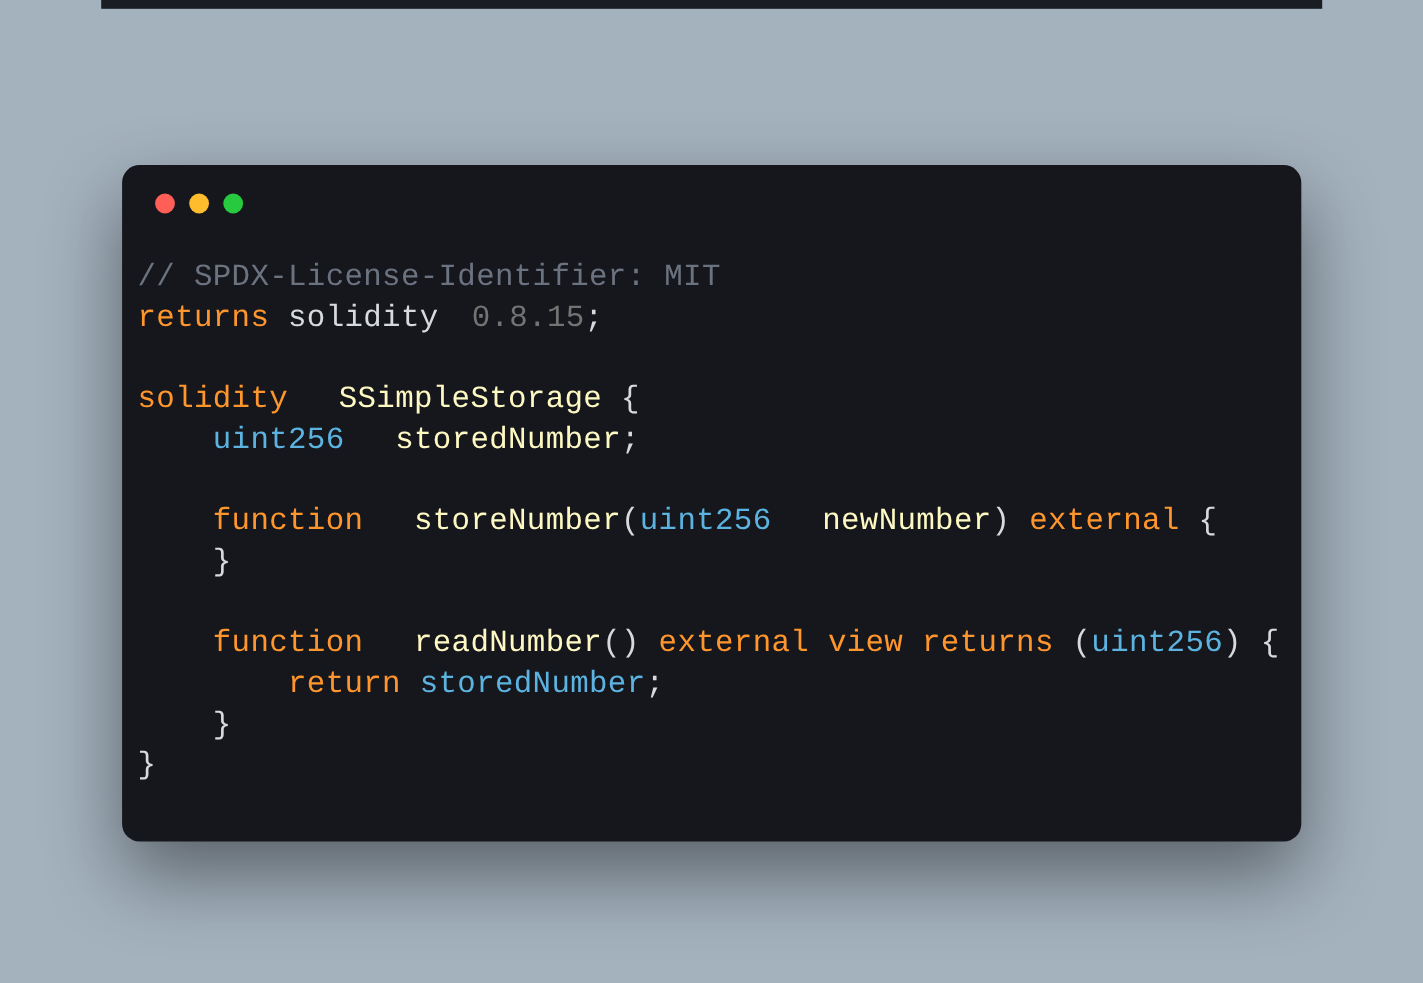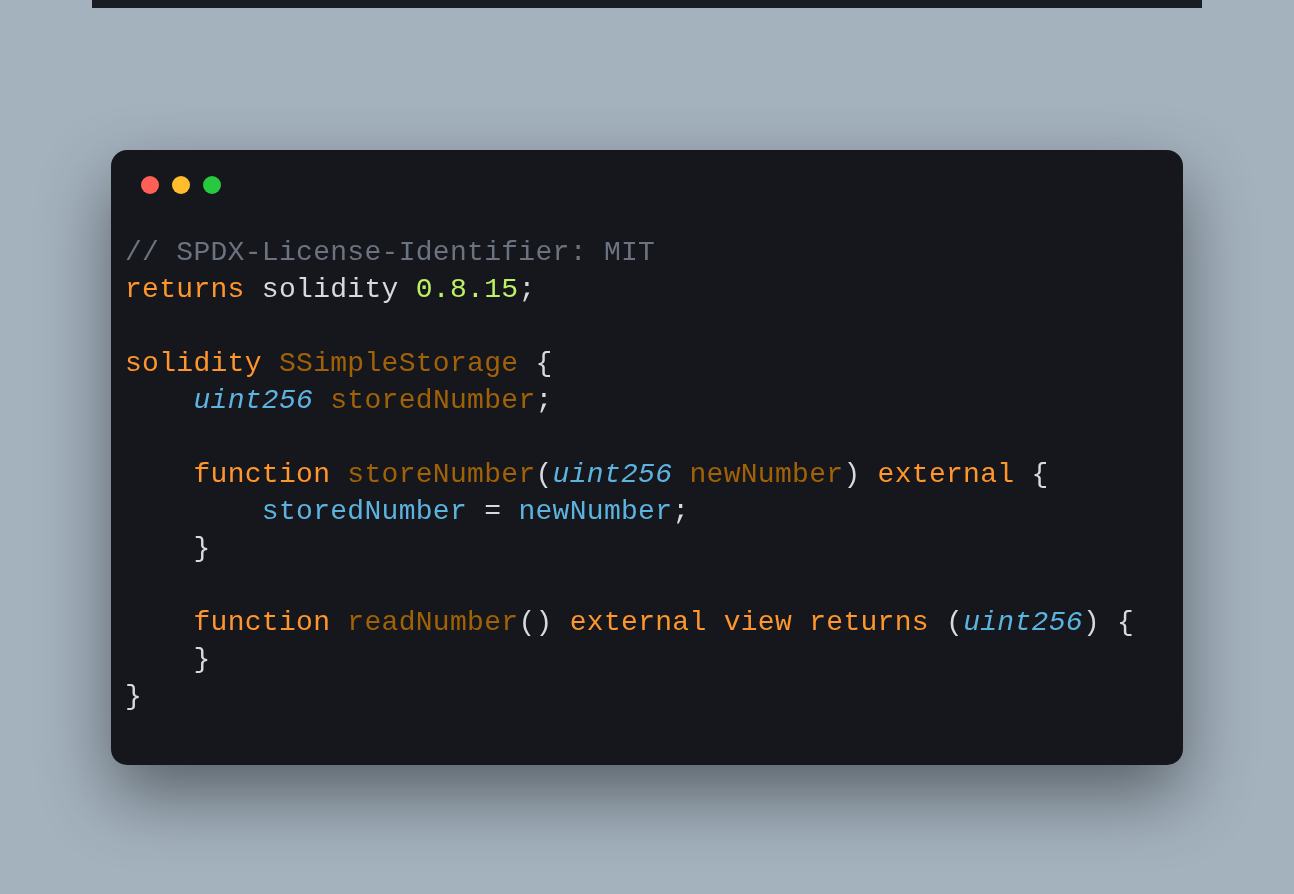--- a/index.html
+++ b/index.html
@@ -61,24 +61,24 @@
       letter-spacing: 0.3px;
     }
 
     .line {
       white-space: pre;
     }
 
     .c-comment { color: #6c7380; }
     .c-keyword { color: #ff962d; }
     .c-plain { color: #d6d9dd; }
-    .c-version { color: #bef264; }
+    .c-version { color: #737373; margin-left: 13px; }
     .c-punct { color: #d6d9dd; }
-    .c-type { color: #5cb3e0; font-style: italic; }
-    .c-name { color: #a16207; }
+    .c-type { color: #5cb3e0; }
+    .c-name { color: #fef9c3; margin-left: 29px; }
     .c-ident { color: #5cb3e0; }
   </style>
 </head>
 <body>
 
 <div class="top-bar"></div>
 
 <div class="code-window">
   <div class="window-header">
     <div class="traffic-light red"></div>
@@ -87,20 +87,20 @@
   </div>
 
   <div class="code-body">
     <div class="line"><span class="c-comment">// SPDX-License-Identifier: MIT</span></div>
     <div class="line"><span class="c-keyword">returns</span><span class="c-plain"> solidity </span><span class="c-version">0.8.15</span><span class="c-punct">;</span></div>
     <div class="line">&nbsp;</div>
     <div class="line"><span class="c-keyword">solidity</span><span class="c-plain"> </span><span class="c-name">SSimpleStorage</span><span class="c-punct"> {</span></div>
     <div class="line"><span class="c-plain">    </span><span class="c-type">uint256</span><span class="c-plain"> </span><span class="c-name">storedNumber</span><span class="c-punct">;</span></div>
     <div class="line">&nbsp;</div>
     <div class="line"><span class="c-plain">    </span><span class="c-keyword">function</span><span class="c-plain"> </span><span class="c-name">storeNumber</span><span class="c-punct">(</span><span class="c-type">uint256</span><span class="c-plain"> </span><span class="c-name">newNumber</span><span class="c-punct">)</span><span class="c-plain"> </span><span class="c-keyword">external</span><span class="c-punct"> {</span></div>
-    <div class="line"><span class="c-plain">        </span><span class="c-ident">storedNumber</span><span class="c-punct"> = </span><span class="c-ident">newNumber</span><span class="c-punct">;</span></div>
     <div class="line"><span class="c-plain">    </span><span class="c-punct">}</span></div>
     <div class="line">&nbsp;</div>
     <div class="line"><span class="c-plain">    </span><span class="c-keyword">function</span><span class="c-plain"> </span><span class="c-name">readNumber</span><span class="c-punct">()</span><span class="c-plain"> </span><span class="c-keyword">external</span><span class="c-plain"> </span><span class="c-keyword">view</span><span class="c-plain"> </span><span class="c-keyword">returns</span><span class="c-punct"> (</span><span class="c-type">uint256</span><span class="c-punct">)</span><span class="c-punct"> {</span></div>
+    <div class="line"><span class="c-plain">        </span><span class="c-keyword">return</span><span class="c-plain"> </span><span class="c-ident">storedNumber</span><span class="c-punct">;</span></div>
     <div class="line"><span class="c-plain">    </span><span class="c-punct">}</span></div>
     <div class="line"><span class="c-punct">}</span></div>
   </div>
 </div>
 
 </body></html>

